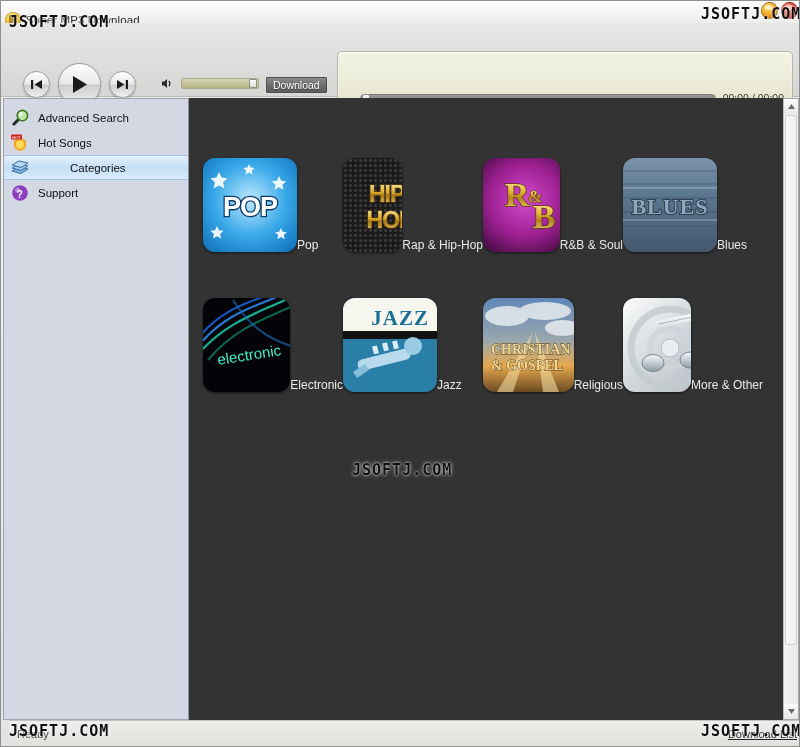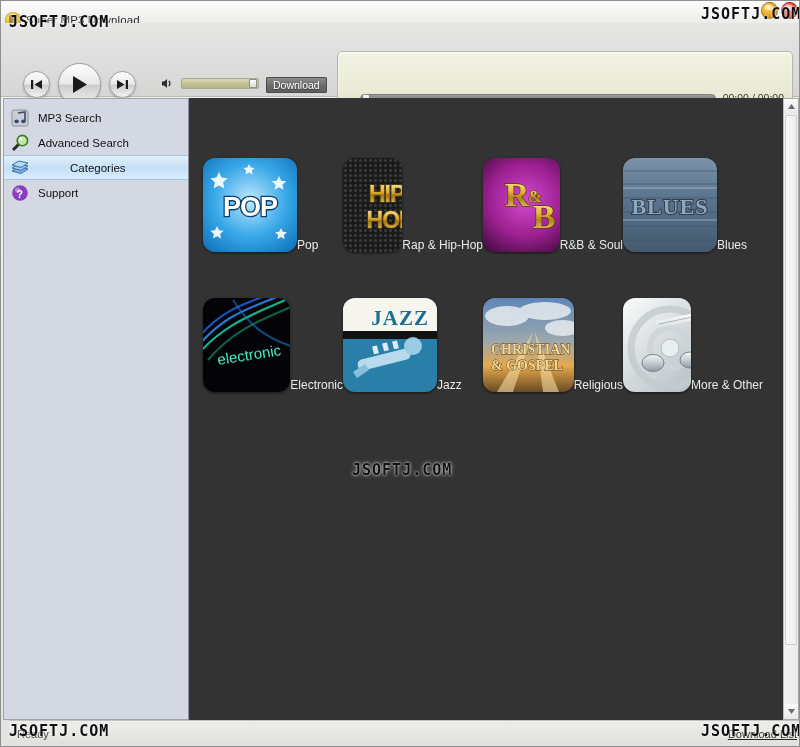--- a/index.html
+++ b/index.html
@@ -285,43 +285,48 @@
         <span class="time-text">00:00 / 00:00</span>
       </div>
     </div>
   </div>
 
   <div class="body-area">
 
     <div class="sidebar">
       <div style="height:6px"></div>
 
-      <div class="side-item">
-        <span class="si-icon">
-          <svg width="20" height="20" viewBox="0 0 20 20">
-            <rect x="2" y="2" width="16" height="16" rx="2" fill="#c9cdd6" stroke="#8c919c"></rect>
-            <path d="M8 5 L15 4 L15 13" stroke="#3a4a6b" stroke-width="1.6" fill="none"></path>
-            <ellipse cx="6.6" cy="13.4" rx="2.3" ry="1.8" fill="#3a4a6b"></ellipse>
-            <ellipse cx="13.4" cy="13.4" rx="2.3" ry="1.8" fill="#3a4a6b"></ellipse>
-          </svg>
-        </span>
-        <span class="side-label">MP3 Search</span>
-      </div>
 
       <div class="side-item">
         <span class="si-icon">
           <svg width="20" height="20" viewBox="0 0 20 20">
             <line x1="3" y1="17" x2="9" y2="11" stroke="#2b2b2b" stroke-width="3"></line>
             <circle cx="12.4" cy="7.6" r="5.2" fill="#bfe8a8" stroke="#3e7a22" stroke-width="1.6"></circle>
             <circle cx="10.8" cy="6" r="1.9" fill="#ffffff" opacity=".75"></circle>
           </svg>
         </span>
         <span class="side-label">Advanced Search</span>
       </div>
 
+      <div class="side-item">
+        <span class="si-icon">
+          <svg width="20" height="20" viewBox="0 0 20 20">
+            <g fill="#f5a623">
+              <circle cx="10" cy="11.5" r="6.2"></circle>
+              <path d="M10 3 l1.6 3 -3.2 0 Z"></path>
+              <path d="M3.5 7 l3.1 1.1 -1.7 2.6 Z"></path>
+              <path d="M16.5 7 l-3.1 1.1 1.7 2.6 Z"></path>
+            </g>
+            <circle cx="10" cy="11.5" r="4.2" fill="#ffd95c"></circle>
+            <rect x="1" y="1.5" width="11" height="5" rx="1" fill="#d0201a"></rect>
+            <text x="2.3" y="5.6" font-size="4.2" fill="#ffffff" font-family="sans-serif">HOT</text>
+          </svg>
+        </span>
+        <span class="side-label">Hot Songs</span>
+      </div>
 
       <div class="side-item selected">
         <span class="si-icon">
           <svg width="20" height="20" viewBox="0 0 20 20">
             <path d="M2 13 L9 9 L18 11 L11 15.5 Z" fill="#7eb6e8" stroke="#3b6e9e"></path>
             <path d="M2 10 L9 6 L18 8 L11 12.5 Z" fill="#9ccaf2" stroke="#3b6e9e"></path>
             <path d="M2 7 L9 3 L18 5 L11 9.5 Z" fill="#b9dbf8" stroke="#3b6e9e"></path>
           </svg>
         </span>
         <span class="side-label">Categories</span>

